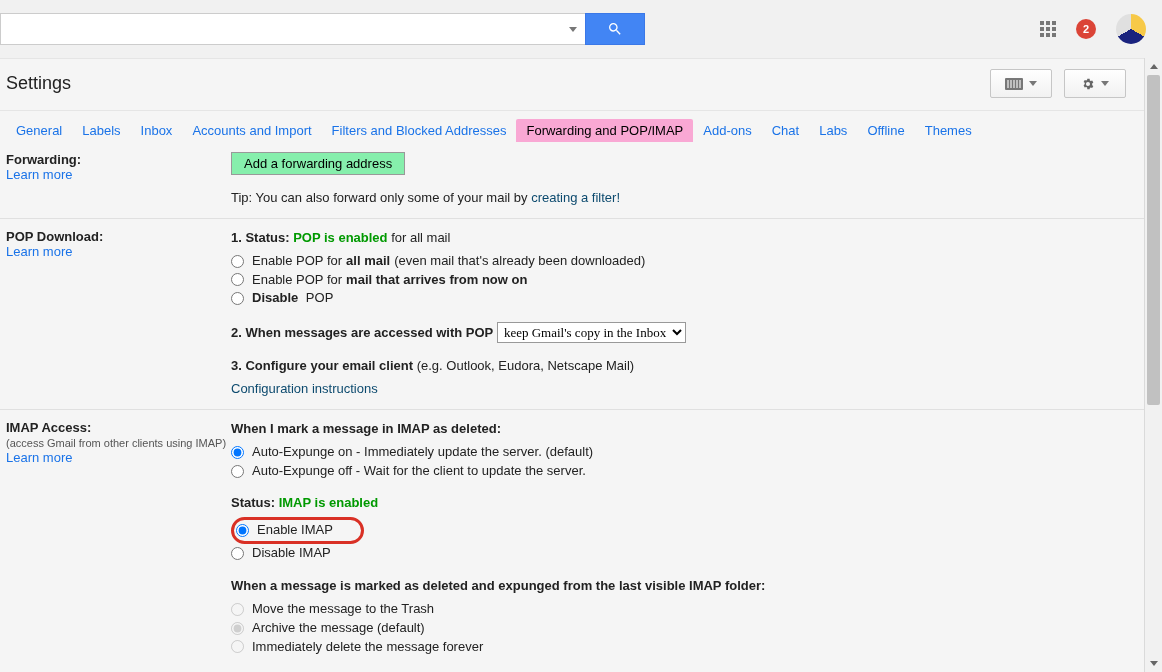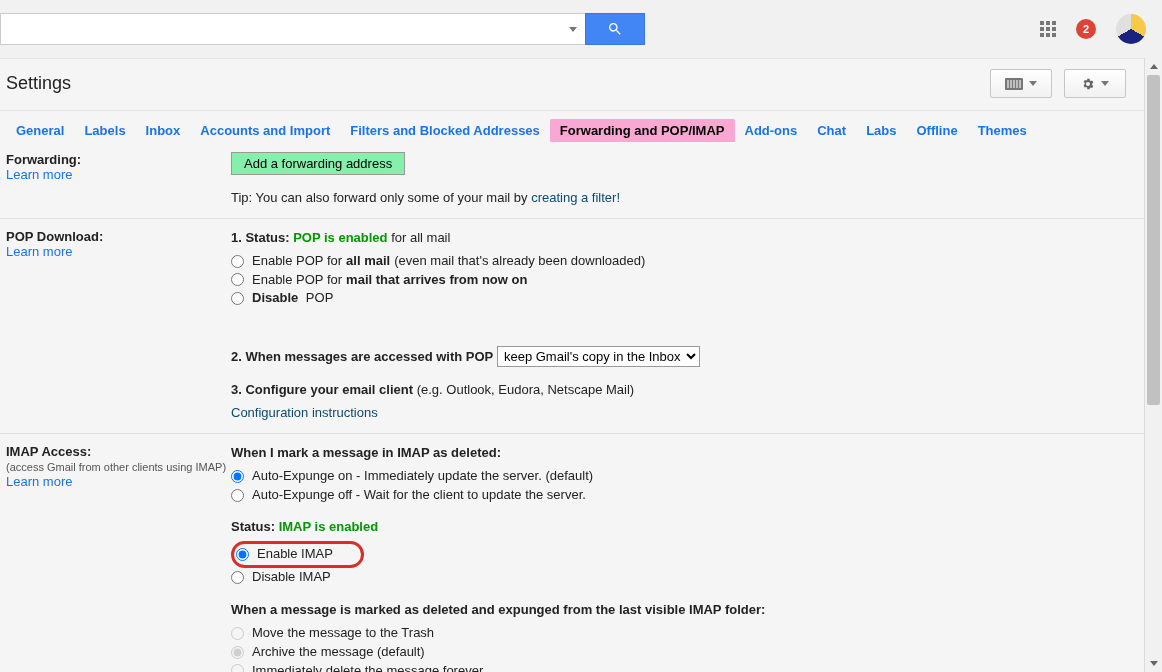--- a/index.html
+++ b/index.html
@@ -20,39 +20,39 @@
   .title-row{display:flex;align-items:center;padding:10px 6px 6px 6px;background:#f5f5f5;}
   .page-title{font-size:18px;color:#222;font-weight:normal;}
   .title-right{margin-left:auto;display:flex;gap:12px;padding-right:30px;}
   .btn-drop{height:27px;min-width:44px;border:1px solid #c6c6c6;background:linear-gradient(#fff,#f1f1f1);display:flex;align-items:center;justify-content:center;gap:6px;padding:0 8px;cursor:pointer;border-radius:2px;}
   .kbd-icon{width:18px;height:12px;background:#777;border-radius:1px;position:relative;}
   .kbd-icon::after{content:"";position:absolute;inset:2px;background:repeating-linear-gradient(90deg,#f1f1f1 0 2px,#777 2px 3px),repeating-linear-gradient(0deg,#f1f1f1 0 2px,#777 2px 3px);opacity:.6;}
   .gear{width:14px;height:14px;}
   .divider-top{border-top:1px solid #e5e5e5;margin-top:6px;}
   
   .tabs{display:flex;gap:0;padding:8px 0 0 6px;background:#f5f5f5;font-size:13px;}
-  .tab{padding:4px 10px;color:#1a73e8;font-weight:bold;cursor:pointer;white-space:nowrap;}
+  .tab{padding:4px 10px;color:#1a73e8;font-weight:normal;cursor:pointer;white-space:nowrap;}
   .tab.active{color:#000;background:#f9a8d4;border-top-left-radius:2px;border-top-right-radius:2px;}
   
   .content{background:#f5f5f5;}
   .section{display:flex;border-bottom:1px solid #e0e0e0;padding:10px 6px;justify-content:center;}
   .section-label{width:225px;font-size:13px;}
   .section-label b{font-weight:bold;}
   .section-label .sub{font-size:11px;color:#555;}
   .link{color:#1a73e8;cursor:pointer;font-size:13px;}
   .link-sm{color:#0c4a6e;cursor:pointer;font-size:13px;}
   .section-body{flex:1;font-size:13px;line-height:1.45;}
   .section-body p{margin:0 0 4px 0;}
   .block{margin-bottom:14px;}
   .legacy-btn{background:#86efac;border:1px solid #999;padding:3px 12px;font-size:13px;cursor:pointer;font-family:inherit;}
   .green{color:#090;font-weight:bold;}
   .radio-row{display:flex;align-items:center;gap:4px;}
   .radio-row input{margin:0 4px 0 0;}
   .callout{border:3px solid #d93025;border-radius:14px;padding:1px 28px 1px 2px;display:inline-block;}
-  select.legacy{border:1px solid #999;background:#fff;font-size:13px;font-family:Liberation Sans, sans-serif;padding:1px 2px;margin-top:24px;}
+  select.legacy{border:1px solid #999;background:#fff;font-size:13px;font-family:Liberation Serif, serif;padding:1px 2px;}
   
   .scrollbar{position:fixed;right:0;top:58px;bottom:0;width:17px;background:#f1f1f1;border-left:1px solid #dadada;}
   .scroll-arrow{height:17px;display:flex;align-items:center;justify-content:center;}
   .scroll-arrow .tri-up{width:0;height:0;border-left:4px solid transparent;border-right:4px solid transparent;border-bottom:5px solid #666;}
   .scroll-arrow .tri-down{width:0;height:0;border-left:4px solid transparent;border-right:4px solid transparent;border-top:5px solid #666;}
   .scroll-thumb{position:absolute;left:2px;right:2px;top:17px;height:330px;background:#c1c1c1;border-radius:2px;}
 </style>
 </head>
 <body>
 

